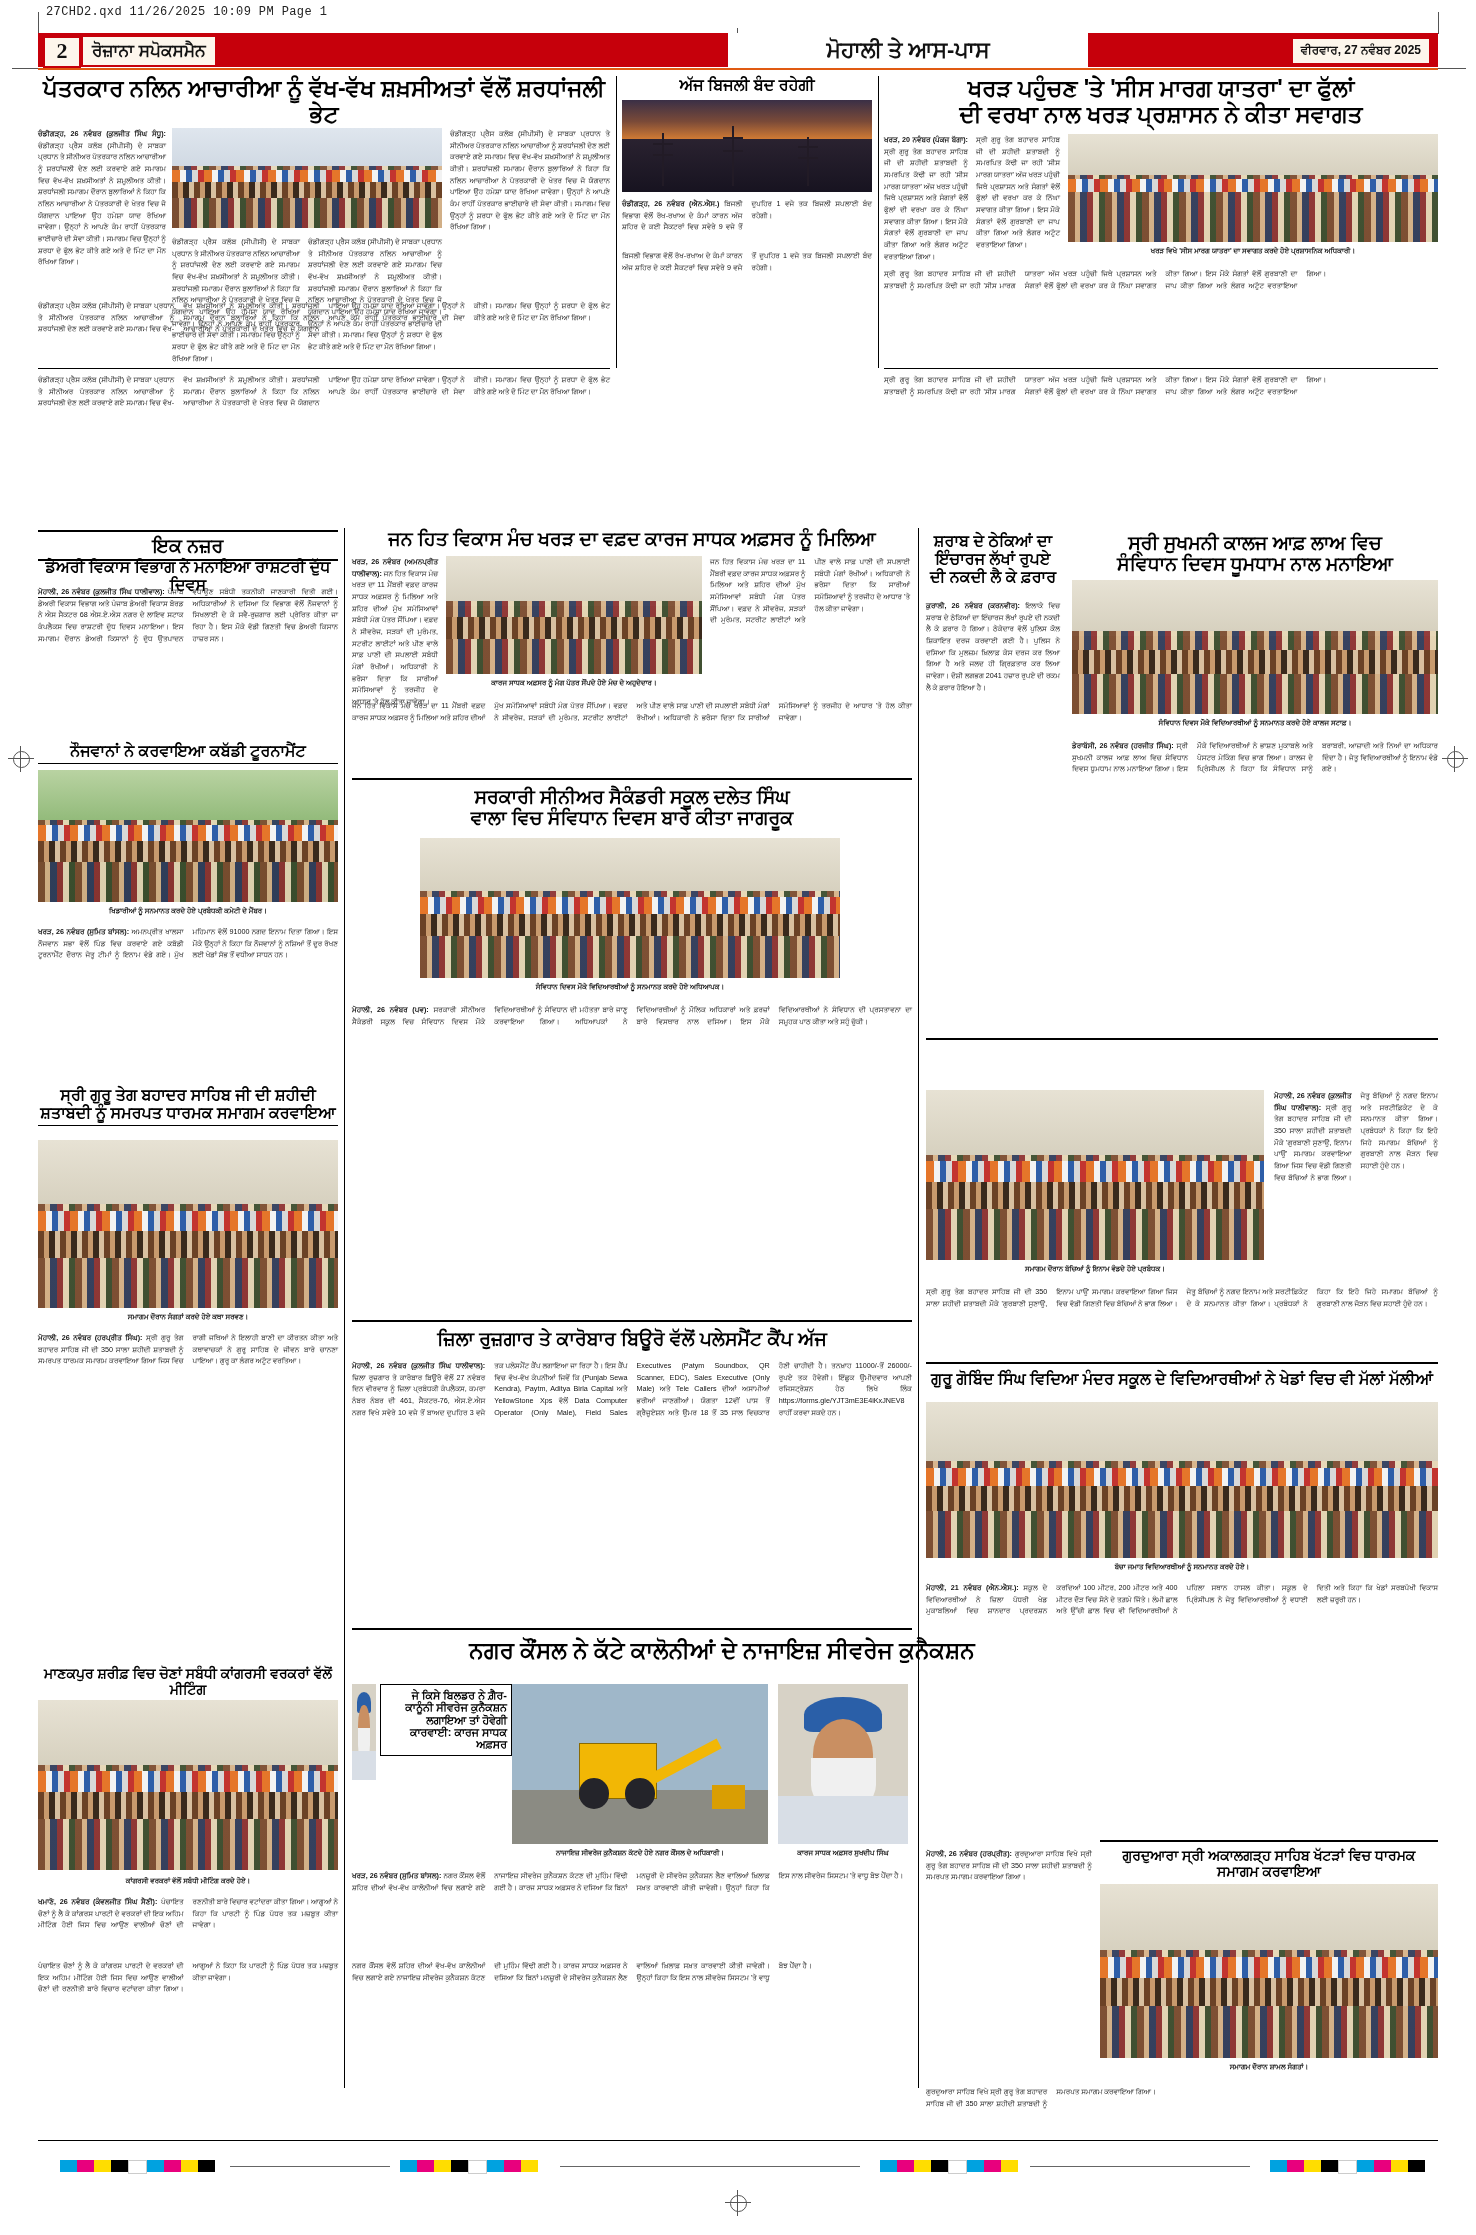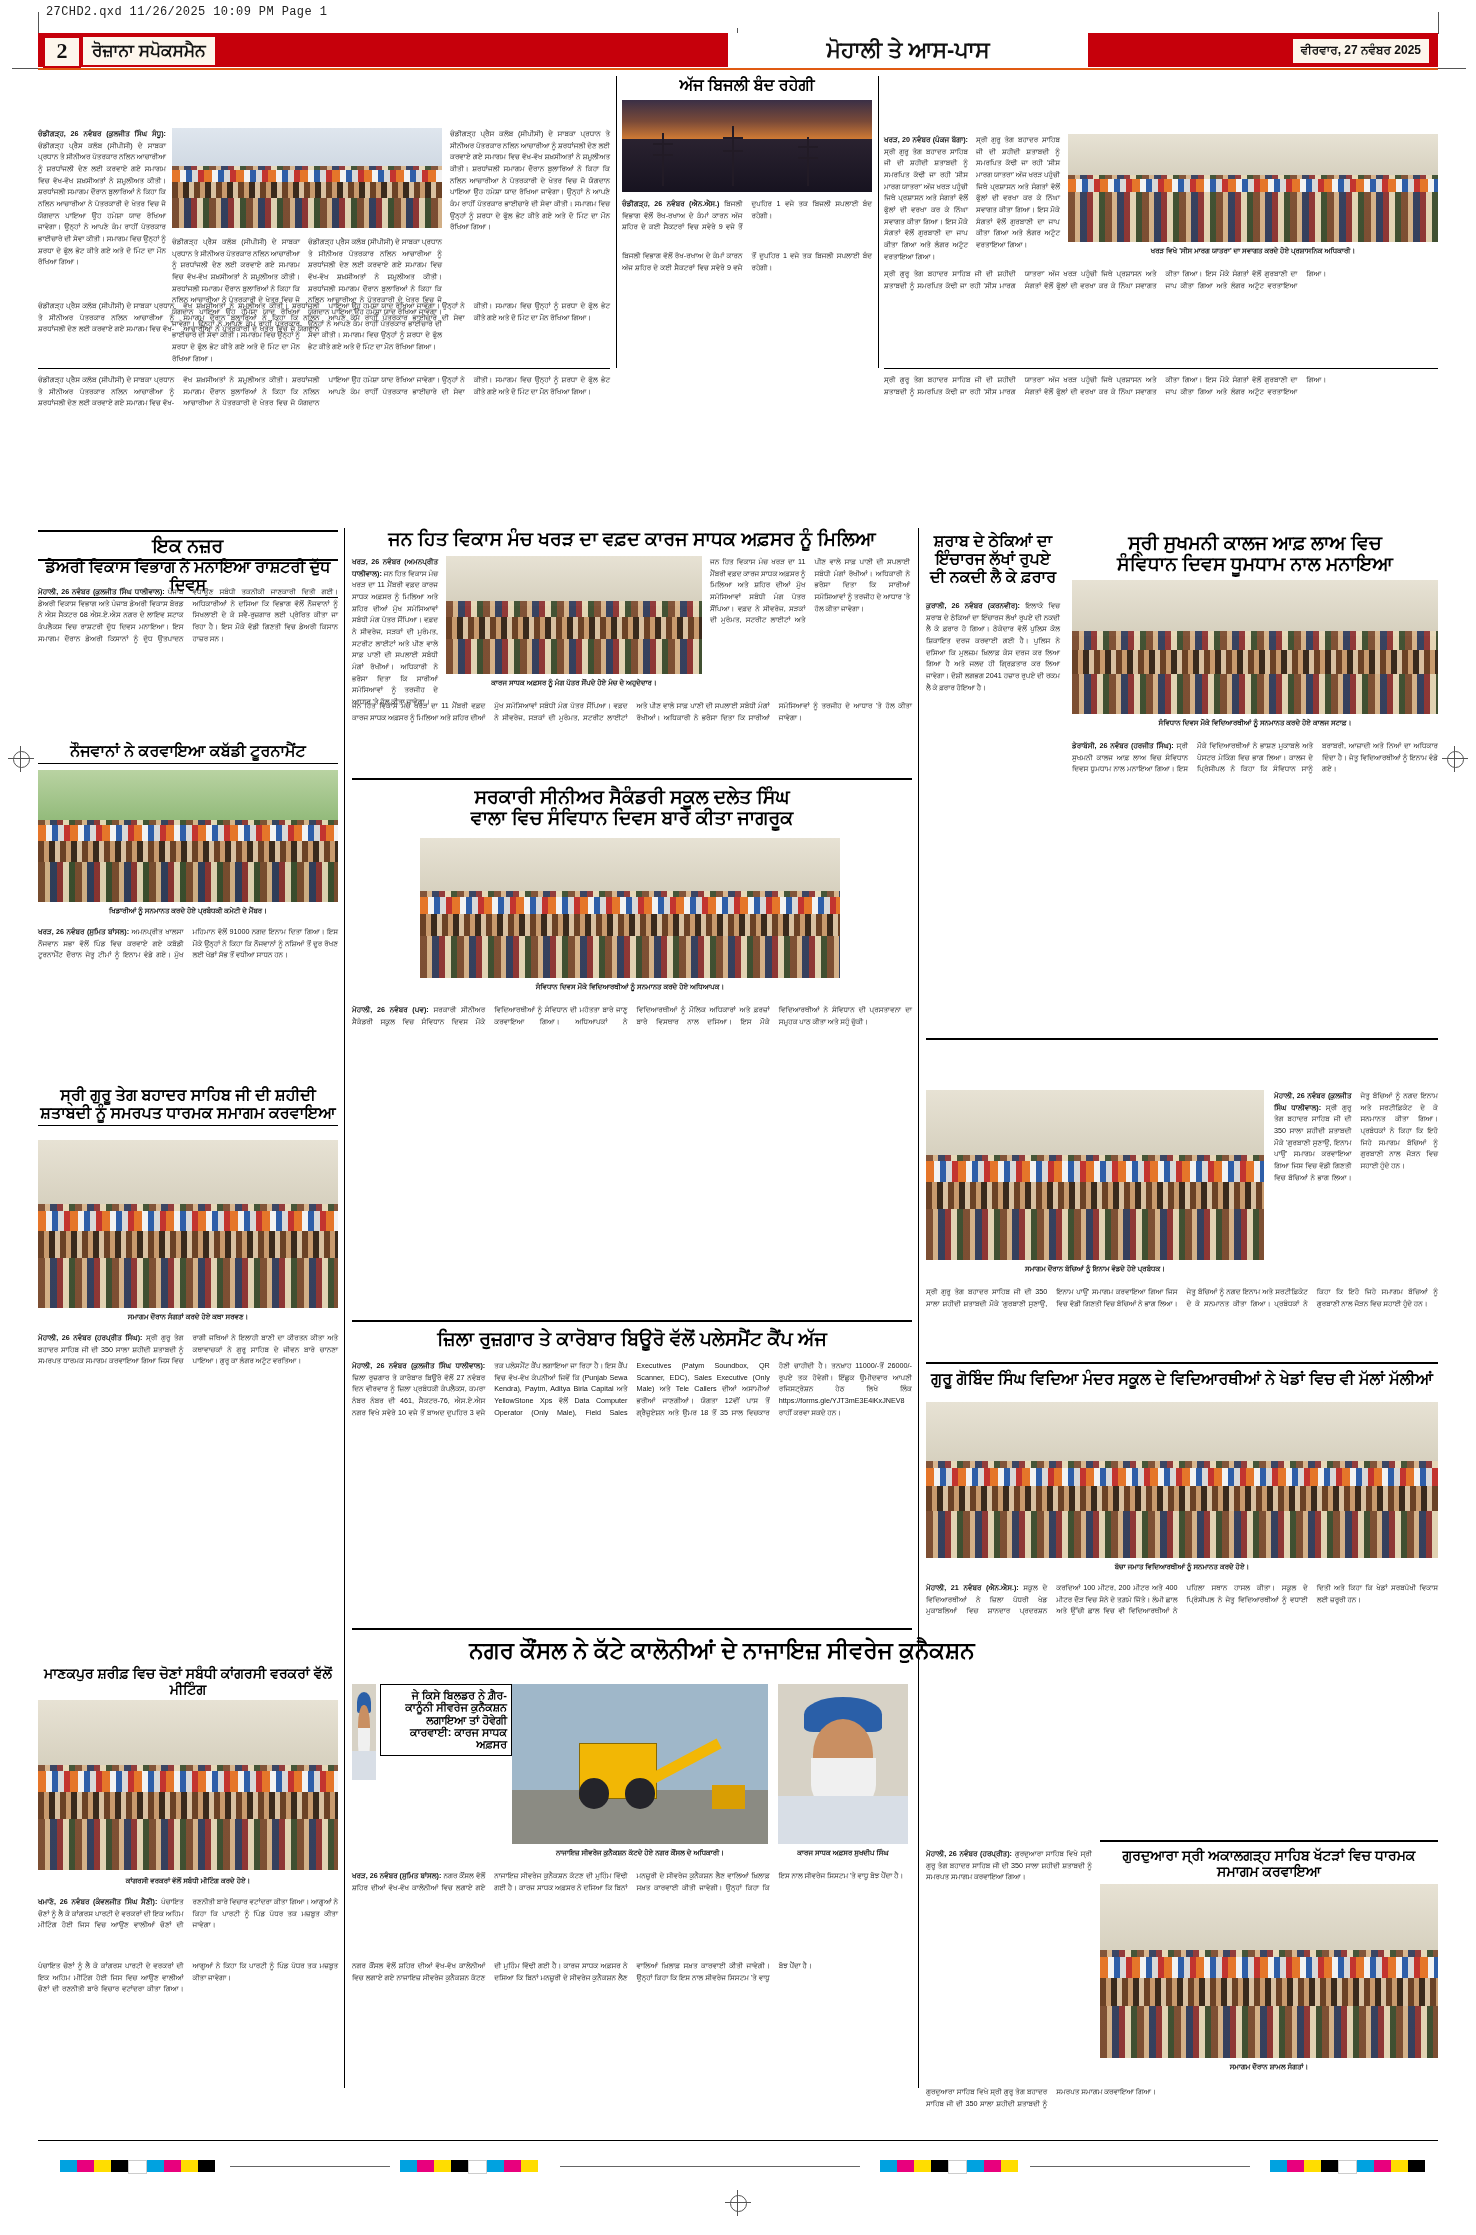--- a/index.html
+++ b/index.html
@@ -123,20 +123,23 @@
   <div class="masthead">
     <div class="mh-left"></div>
     <div class="mh-right"></div>
     <div class="pagenum">2</div>
     <div class="brand">ਰੋਜ਼ਾਨਾ ਸਪੋਕਸਮੈਨ</div>
     <div class="section-title">ਮੋਹਾਲੀ ਤੇ ਆਸ-ਪਾਸ</div>
     <div class="mh-date">ਵੀਰਵਾਰ, 27 ਨਵੰਬਰ 2025</div>
   </div>
   <div class="mh-rule"></div>
 
+  <div class="blk" style="left:38px;top:76px;width:572px;">
+    <div class="hl h1">ਪੱਤਰਕਾਰ ਨਲਿਨ ਆਚਾਰੀਆ ਨੂੰ ਵੱਖ-ਵੱਖ ਸ਼ਖ਼ਸੀਅਤਾਂ ਵੱਲੋਂ ਸ਼ਰਧਾਂਜਲੀ ਭੇਟ</div>
+  </div>
   <div class="blk" style="left:38px;top:128px;width:128px;">
     <div class="body"><b>ਚੰਡੀਗੜ੍ਹ, 26 ਨਵੰਬਰ (ਕੁਲਜੀਤ ਸਿੰਘ ਸੰਧੂ):</b>
       <span>ਚੰਡੀਗੜ੍ਹ ਪ੍ਰੈਸ ਕਲੱਬ (ਸੀਪੀਸੀ) ਦੇ ਸਾਬਕਾ ਪ੍ਰਧਾਨ ਤੇ ਸੀਨੀਅਰ ਪੱਤਰਕਾਰ ਨਲਿਨ ਆਚਾਰੀਆ ਨੂੰ ਸ਼ਰਧਾਂਜਲੀ ਦੇਣ ਲਈ ਕਰਵਾਏ ਗਏ ਸਮਾਗਮ ਵਿਚ ਵੱਖ-ਵੱਖ ਸ਼ਖ਼ਸੀਅਤਾਂ ਨੇ ਸ਼ਮੂਲੀਅਤ ਕੀਤੀ। ਸ਼ਰਧਾਂਜਲੀ ਸਮਾਗਮ ਦੌਰਾਨ ਬੁਲਾਰਿਆਂ ਨੇ ਕਿਹਾ ਕਿ ਨਲਿਨ ਆਚਾਰੀਆ ਨੇ ਪੱਤਰਕਾਰੀ ਦੇ ਖੇਤਰ ਵਿਚ ਜੋ ਯੋਗਦਾਨ ਪਾਇਆ ਉਹ ਹਮੇਸ਼ਾ ਯਾਦ ਰੱਖਿਆ ਜਾਵੇਗਾ। ਉਨ੍ਹਾਂ ਨੇ ਆਪਣੇ ਕੰਮ ਰਾਹੀਂ ਪੱਤਰਕਾਰ ਭਾਈਚਾਰੇ ਦੀ ਸੇਵਾ ਕੀਤੀ। ਸਮਾਗਮ ਵਿਚ ਉਨ੍ਹਾਂ ਨੂੰ ਸ਼ਰਧਾ ਦੇ ਫੁੱਲ ਭੇਟ ਕੀਤੇ ਗਏ ਅਤੇ ਦੋ ਮਿੰਟ ਦਾ ਮੌਨ ਰੱਖਿਆ ਗਿਆ।</span></div>
   </div>
   <div class="photo stage" style="position:absolute;left:172px;top:128px;width:270px;height:100px;">
     <div class="sky"></div>
       <div class="grnd"></div>
       <div class="crowd"></div>
       <div class="heads"></div>
       <div class="turbans"></div>
@@ -163,20 +166,24 @@
       <div class="grnd"></div>
     <div class="pylon" style="left:40px;height:58%;"></div>
     <div class="pylon" style="left:110px;height:66%;"></div>
     <div class="pylon" style="left:185px;height:54%;"></div>
   </div>
   <div class="blk" style="left:622px;top:198px;width:250px;">
     <div class="body cols2"><b>ਚੰਡੀਗੜ੍ਹ, 26 ਨਵੰਬਰ (ਐਨ.ਐਸ.)</b>
       <span>ਬਿਜਲੀ ਵਿਭਾਗ ਵੱਲੋਂ ਰੱਖ-ਰਖਾਅ ਦੇ ਕੰਮਾਂ ਕਾਰਨ ਅੱਜ ਸ਼ਹਿਰ ਦੇ ਕਈ ਸੈਕਟਰਾਂ ਵਿਚ ਸਵੇਰੇ 9 ਵਜੇ ਤੋਂ ਦੁਪਹਿਰ 1 ਵਜੇ ਤਕ ਬਿਜਲੀ ਸਪਲਾਈ ਬੰਦ ਰਹੇਗੀ।</span></div>
   </div>
 
+  <div class="blk" style="left:884px;top:76px;width:554px;">
+    <div class="hl h1">ਖਰੜ ਪਹੁੰਚਣ 'ਤੇ 'ਸੀਸ ਮਾਰਗ ਯਾਤਰਾ' ਦਾ ਫੁੱਲਾਂ</div>
+    <div class="hl h1">ਦੀ ਵਰਖਾ ਨਾਲ ਖਰੜ ਪ੍ਰਸ਼ਾਸਨ ਨੇ ਕੀਤਾ ਸਵਾਗਤ</div>
+  </div>
   <div class="photo hall" style="position:absolute;left:1068px;top:134px;width:370px;height:108px;">
     <div class="sky"></div>
       <div class="grnd"></div>
       <div class="crowd"></div>
       <div class="turbans"></div>
   </div>
   <div class="blk" style="left:884px;top:134px;width:84px;">
     <div class="body"><b>ਖਰੜ, 20 ਨਵੰਬਰ (ਪੰਕਜ ਬੱਗਾ):</b>
       <span>ਸ੍ਰੀ ਗੁਰੂ ਤੇਗ ਬਹਾਦਰ ਸਾਹਿਬ ਜੀ ਦੀ ਸ਼ਹੀਦੀ ਸ਼ਤਾਬਦੀ ਨੂੰ ਸਮਰਪਿਤ ਕੱਢੀ ਜਾ ਰਹੀ 'ਸੀਸ ਮਾਰਗ ਯਾਤਰਾ' ਅੱਜ ਖਰੜ ਪਹੁੰਚੀ ਜਿਥੇ ਪ੍ਰਸ਼ਾਸਨ ਅਤੇ ਸੰਗਤਾਂ ਵੱਲੋਂ ਫੁੱਲਾਂ ਦੀ ਵਰਖਾ ਕਰ ਕੇ ਨਿੱਘਾ ਸਵਾਗਤ ਕੀਤਾ ਗਿਆ। ਇਸ ਮੌਕੇ ਸੰਗਤਾਂ ਵੱਲੋਂ ਗੁਰਬਾਣੀ ਦਾ ਜਾਪ ਕੀਤਾ ਗਿਆ ਅਤੇ ਲੰਗਰ ਅਟੁੱਟ ਵਰਤਾਇਆ ਗਿਆ।</span></div>
   </div>

